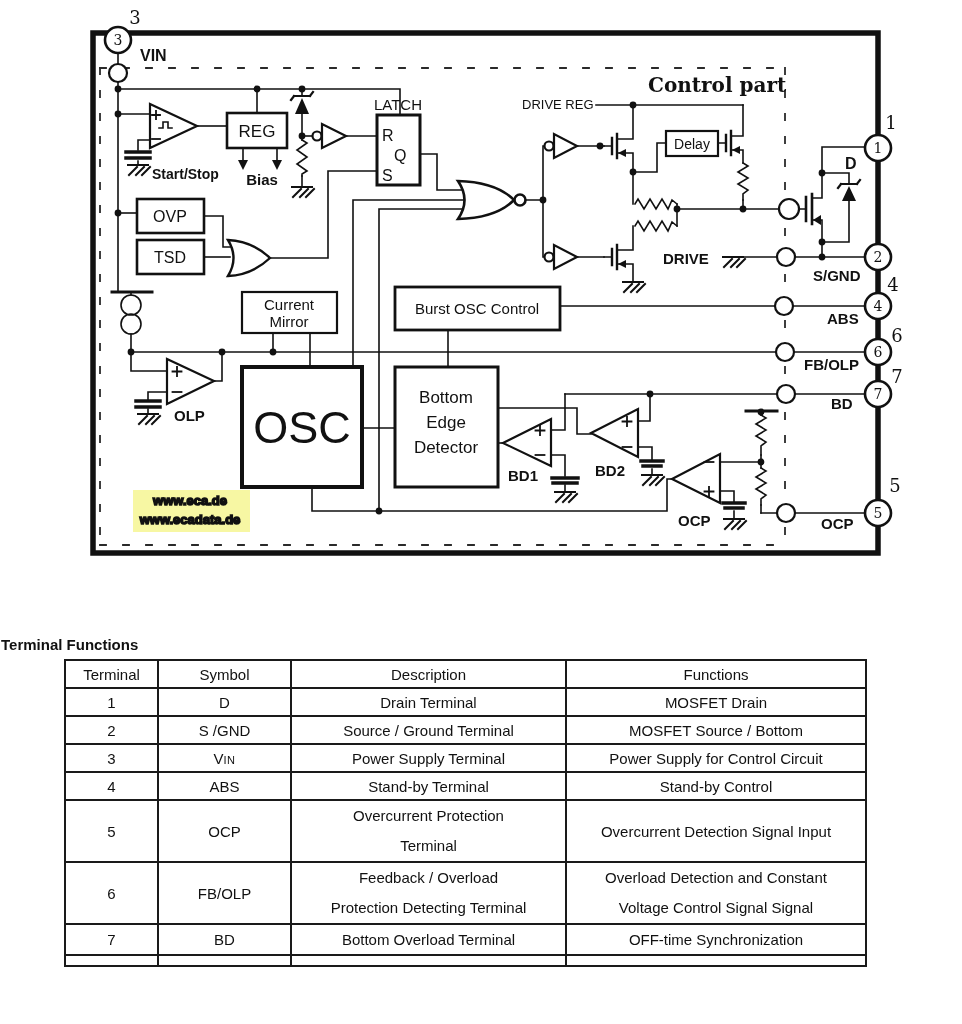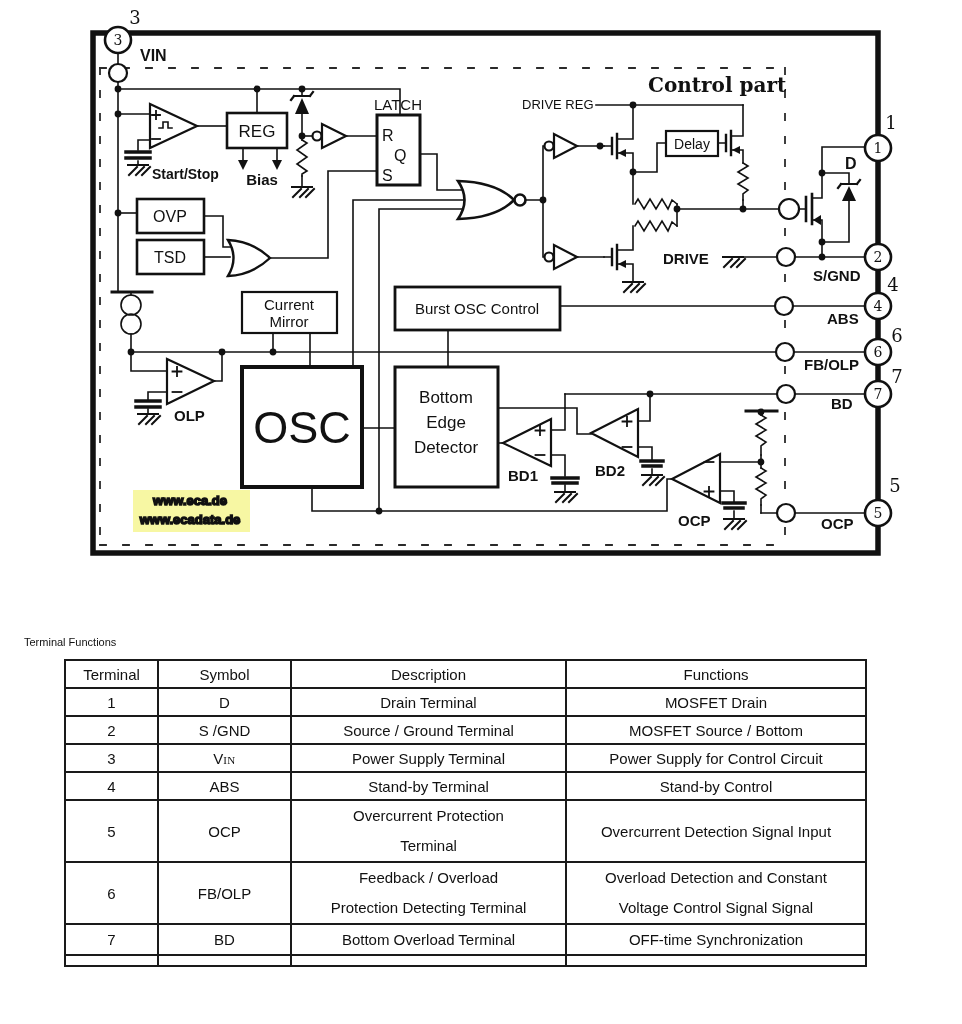--- a/index.html
+++ b/index.html
@@ -3,28 +3,28 @@
 <meta charset="utf-8">
 <style>
   html,body{margin:0;padding:0;background:#fff;}
   #page{position:relative;width:962px;height:1024px;background:#ffffff;overflow:hidden;
         font-family:"Liberation Sans",sans-serif;color:#111;}
   #circuit{position:absolute;left:0;top:0;}
   svg text{fill:#111;}
   .sans{font-family:"Liberation Sans",sans-serif;}
   .serif{font-family:"DejaVu Serif",serif;}
 
-  #tbl-title{position:absolute;left:24px;top:636px;font-size:11px;font-weight:normal;}
+  #tbl-title{position:absolute;left:1px;top:636px;font-size:15px;font-weight:bold;}
   #term-table{position:absolute;left:64px;top:659px;border-collapse:collapse;table-layout:fixed;border-radius:31px;}
   #term-table td,#term-table th{border:2px solid #1a1a1a;font-size:15px;font-weight:normal;
       text-align:center;vertical-align:middle;padding:0;color:#111;}
   .c0{width:93px;} .c1{width:133px;} .c2{width:275px;} .c3{width:300px;}
   .rh{height:28px;} .r1{height:28px;} .r5{height:61px;} .r6{height:58px;} .r7{height:31px;} .re{height:11px;}
   .two-line div{line-height:30px;}
-  .sub{font-size:11px;letter-spacing:.5px;font-family:Liberation Serif, serif;}
+  .sub{font-size:11px;letter-spacing:.5px;}
 </style>
 </head>
 <body>
 
 <div id="page">
 
 <svg id="circuit" width="962" height="625" viewBox="0 0 962 625">
   <g stroke="#111" stroke-width="1.6" fill="none" stroke-linecap="square">
 
     <g stroke="#2a2a2a" stroke-width="1.8" stroke-dasharray="6,17">

